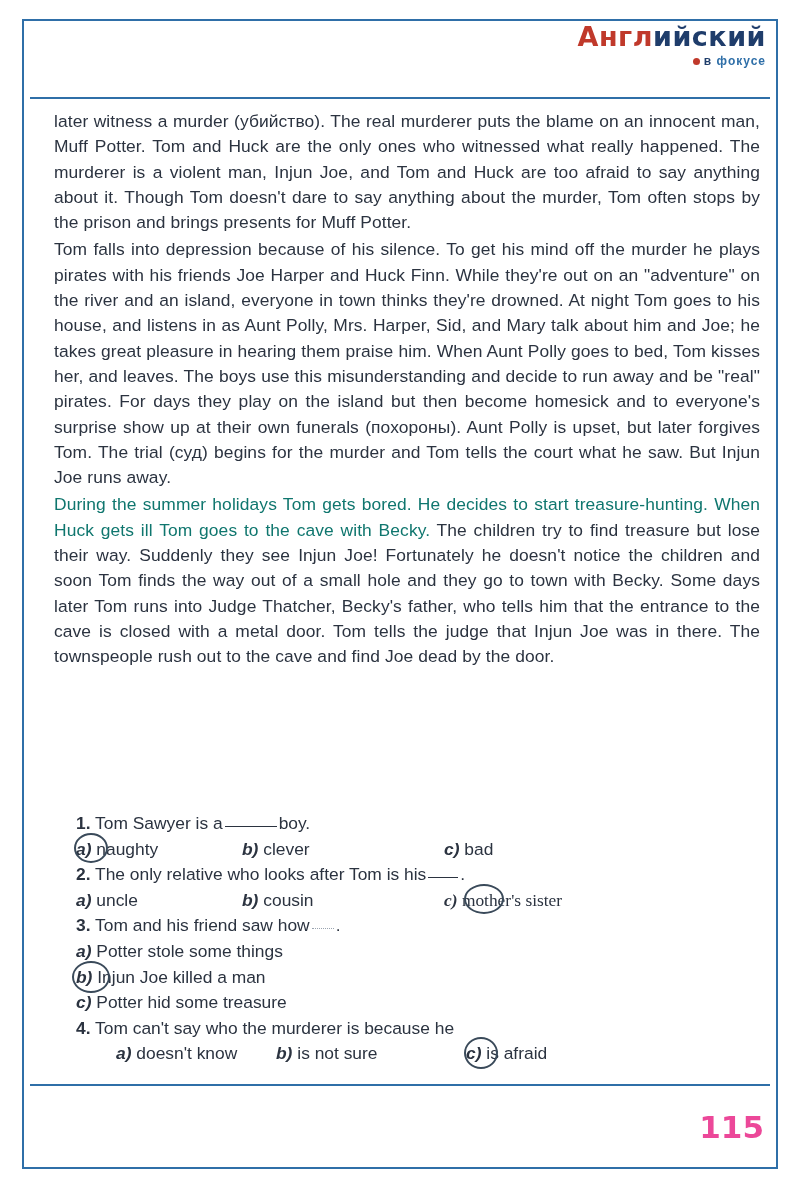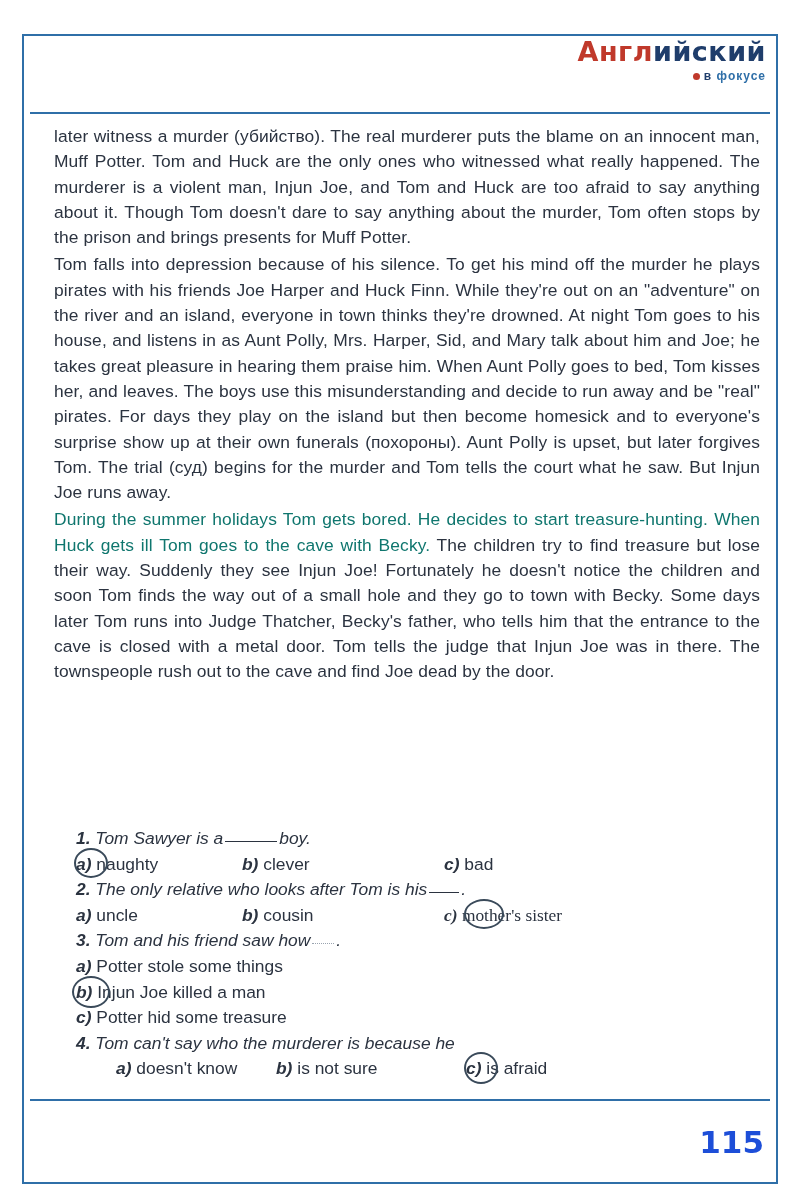--- a/index.html
+++ b/index.html
@@ -11,21 +11,21 @@
     height: 1185px;
     background: #ffffff;
     font-family: "Liberation Sans", sans-serif;
     color: #2b3340;
     position: relative;
     overflow: hidden;
   }
 
   .page {
     position: absolute;
-    left: 0; top: 16px;
+    left: 0; top: 1px;
     width: 800px;
     height: 861px;
   }
 
   
   .frame-left {
     position: absolute;
     left: 22px;
     top: 18px;
     width: 2px;
@@ -139,21 +139,20 @@
     top: 810px;
     width: 690px;
     font-size: 17.4px;
     line-height: 25.6px;
     color: #2b3340;
   }
   .q-line {
     position: relative;
     white-space: nowrap;
     height: 25.6px;
-    font-style: italic;
   }
   .q-num {
     font-weight: bold;
   }
   .opt-row {
     position: relative;
     height: 25.6px;
     white-space: nowrap;
     padding-left: 39px;
   }
@@ -188,21 +187,21 @@
     pointer-events: none;
   }
 
   
   .page-number {
     position: absolute;
     right: 36px;
     top: 1108px;
     font-size: 31px;
     font-weight: bold;
-    color: #1d4ed8;
+    color: #ec4899;
     font-family: "DejaVu Sans", sans-serif;
   }
 </style>
 </head>
 <body>
 
 <div class="page">
 
   <div class="frame-left"></div>
   <div class="frame-top"></div>

